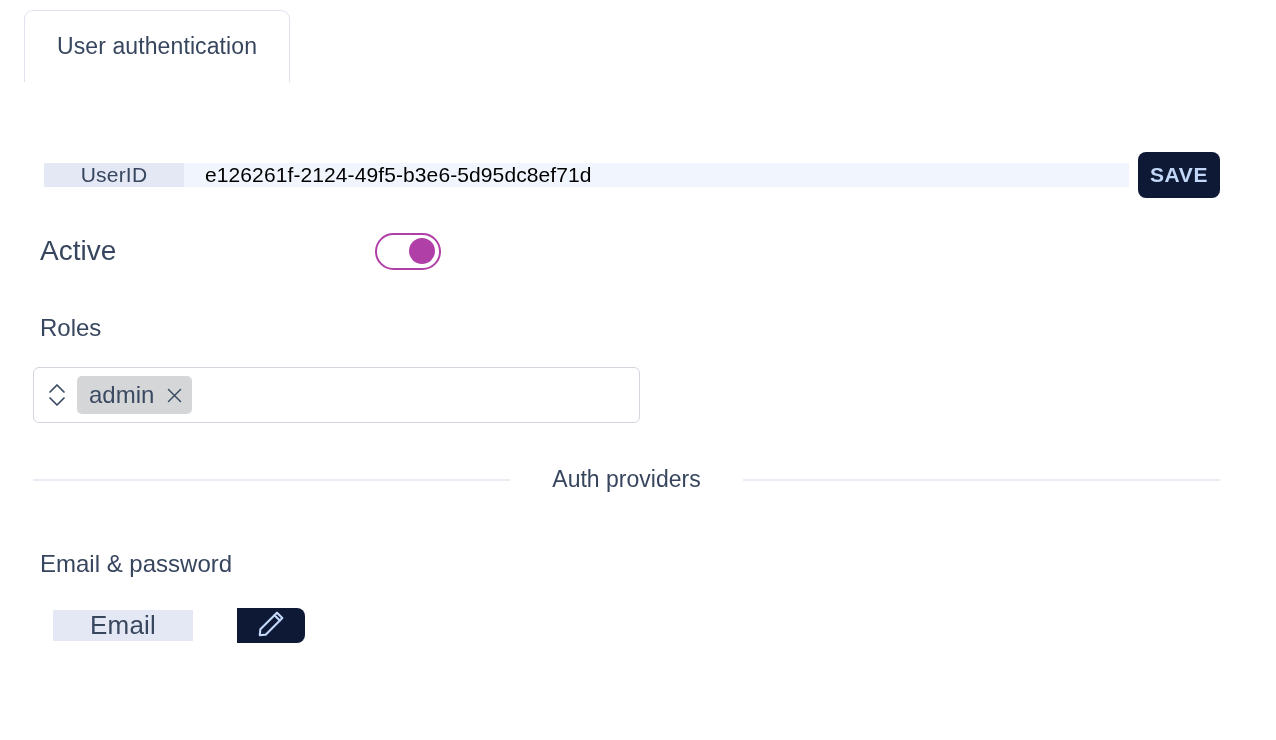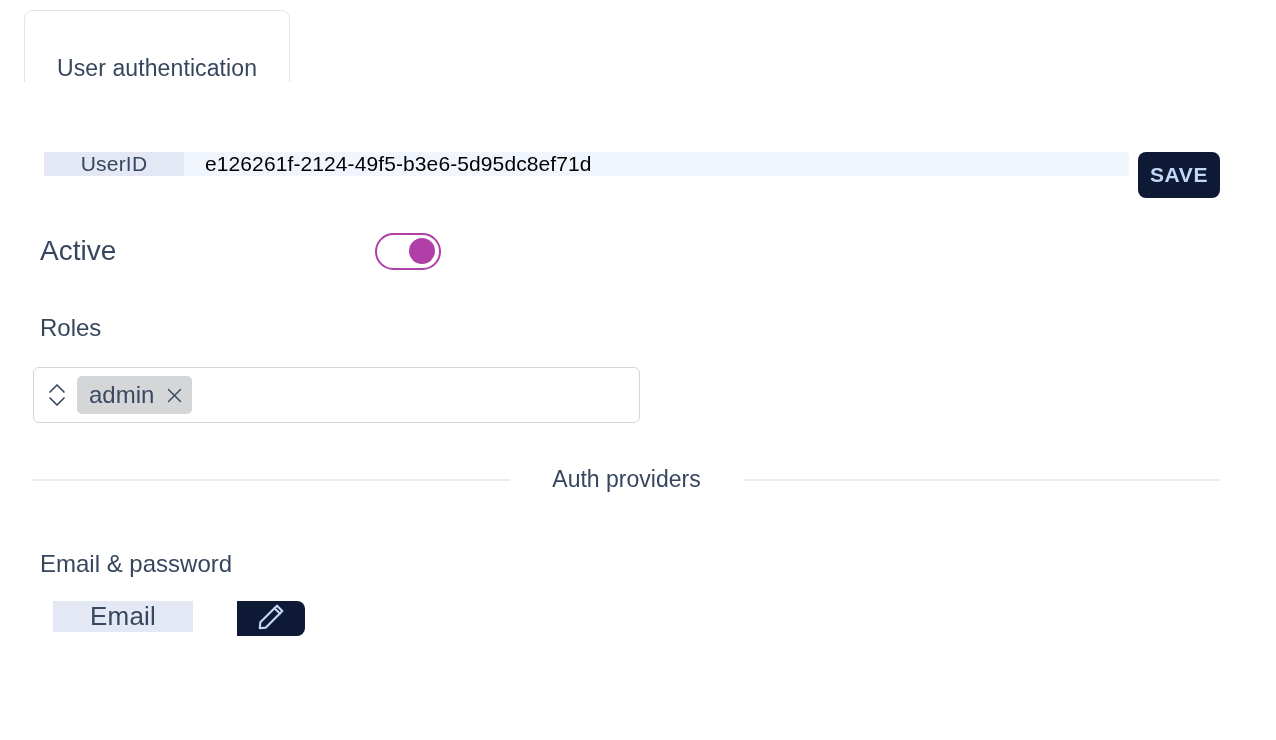--- a/index.html
+++ b/index.html
@@ -25,38 +25,38 @@
     display: flex;
     align-items: stretch;
   }
   .tab {
     border: 1px solid #dfe3f0;
     border-bottom: none;
     border-radius: 9px 9px 0 0;
     background: #ffffff;
     padding: 0 32px;
     display: flex;
-    align-items: flex-end;
+    align-items: center;
     justify-content: center;
     font-size: 23px;
     color: #37465e;
     letter-spacing: .1px;
     min-width: 250px;
     box-sizing: border-box;
   }
 
   
   .field-row {
     position: absolute;
     display: flex;
     align-items: stretch;
   }
   .field-group {
     display: flex;
-    align-items: flex-start;
+    align-items: center;
     border-radius: 5px;
     overflow: hidden;
     padding-left: 20px;
   }
   .field-label {
     background: #e3e8f4;
     color: #38465e;
     display: flex;
     align-items: center;
     justify-content: center;

